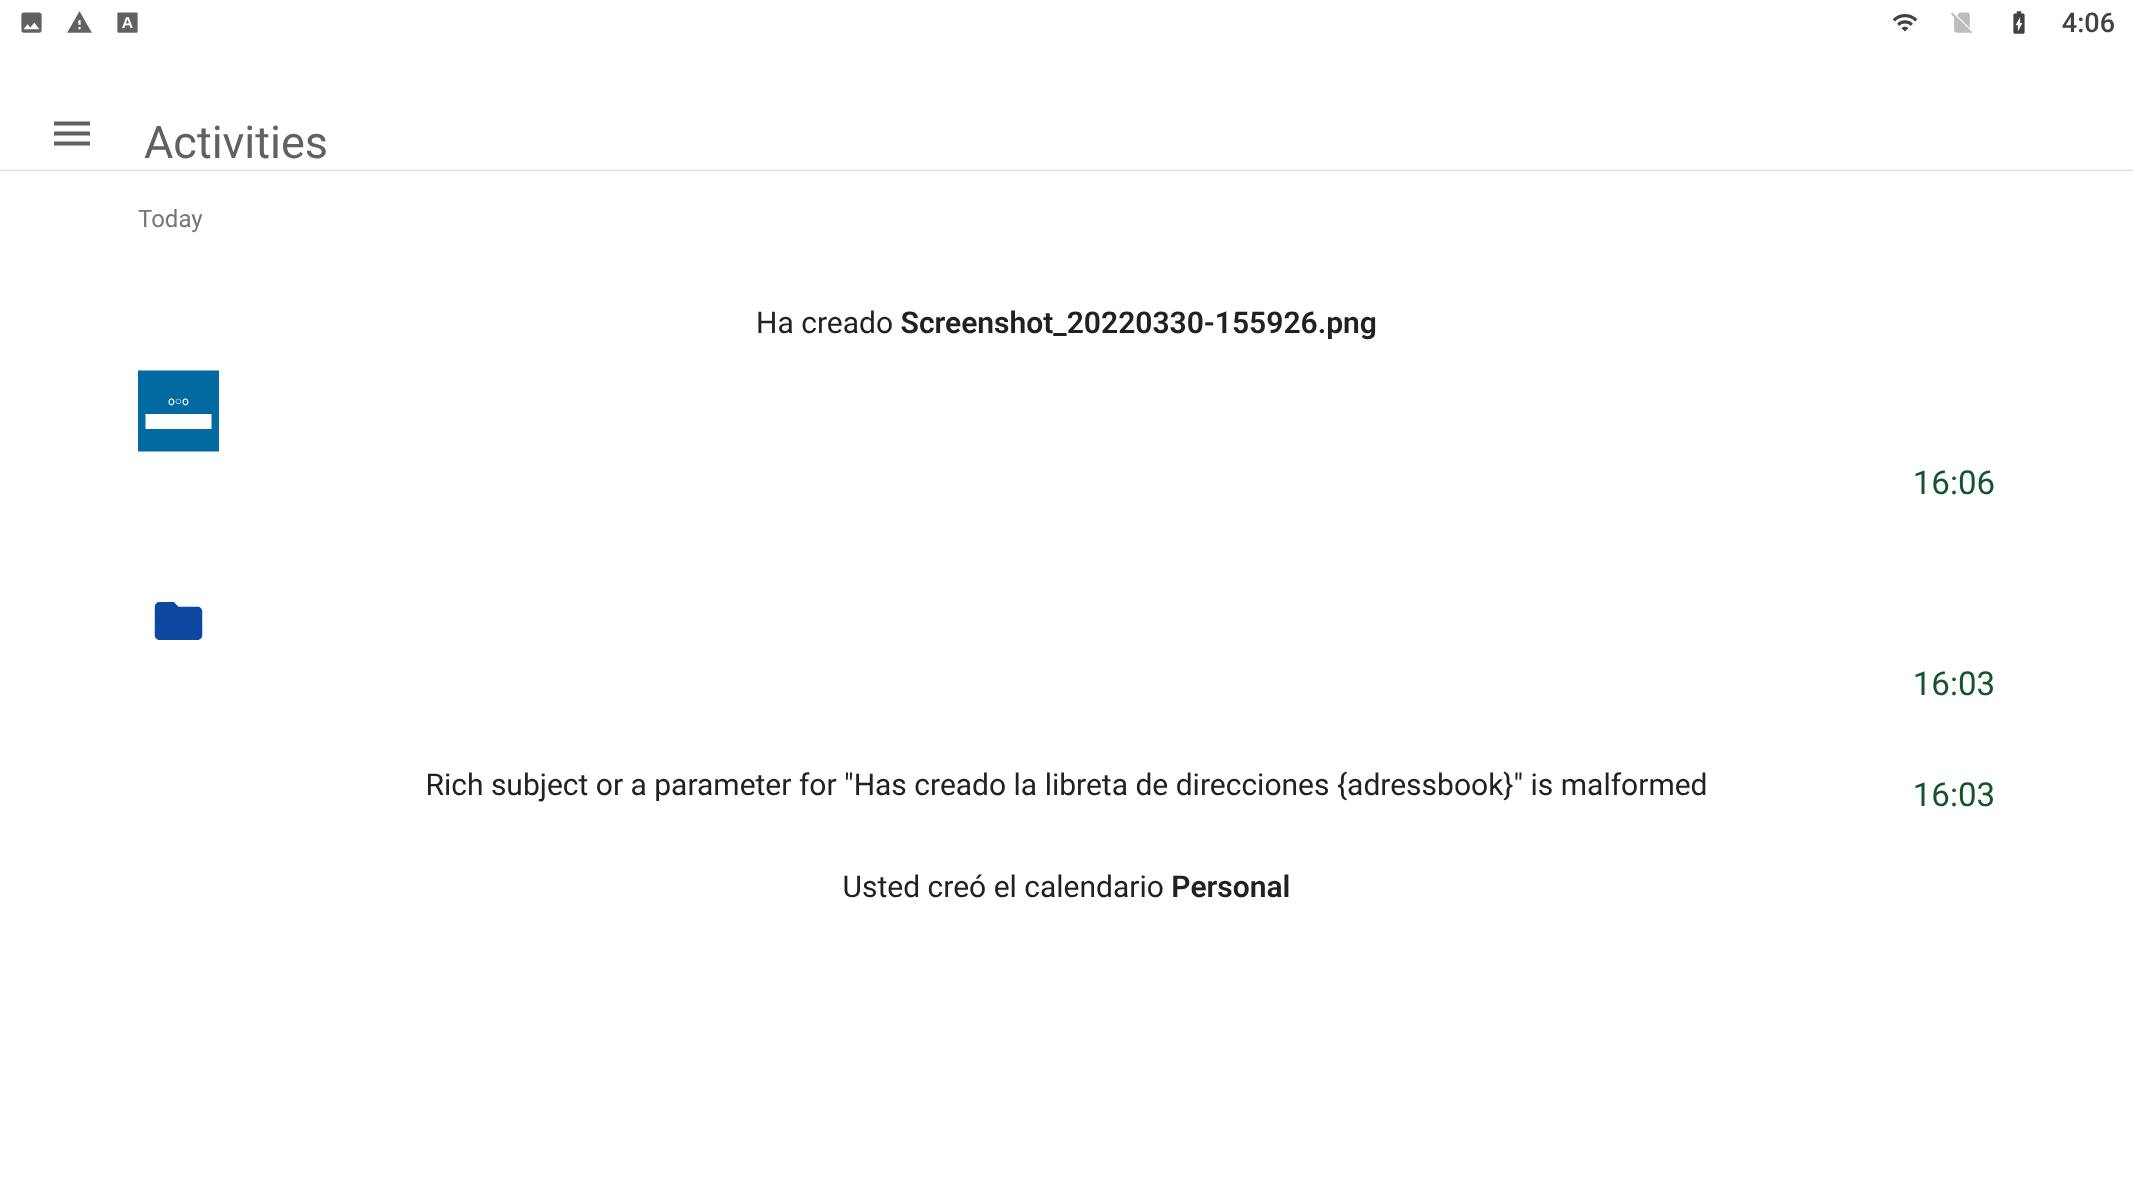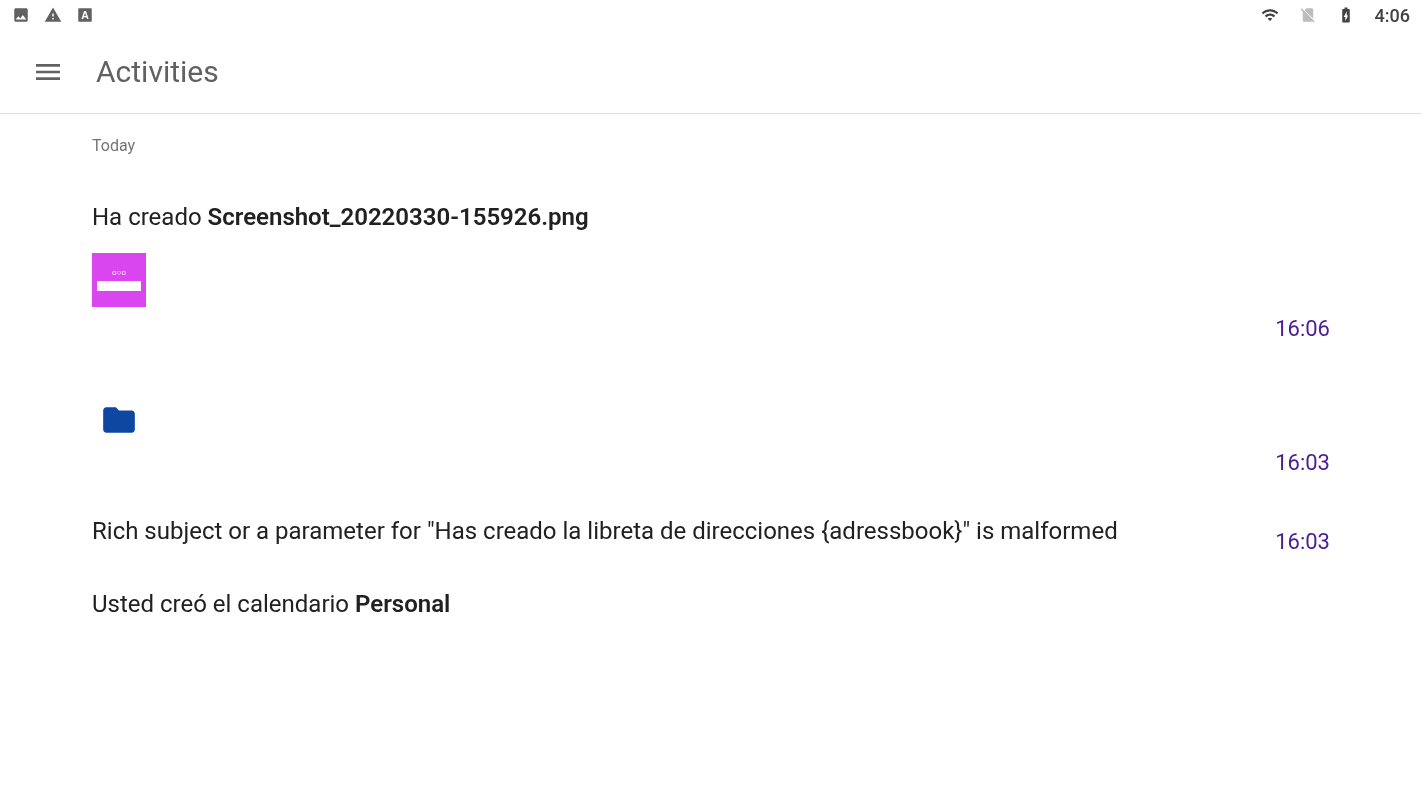--- a/index.html
+++ b/index.html
@@ -41,21 +41,21 @@
       justify-content: center;
     }
     .status-time {
       font-size: 18px;
       color: #424242;
       font-weight: 500;
     }
     .app-bar {
       height: 84px;
       display: flex;
-      align-items: center;
+      align-items: flex-end;
       padding: 0 24px;
       border-bottom: 1px solid #e0e0e0;
     }
     .menu-button {
       width: 48px;
       height: 48px;
       display: flex;
       align-items: center;
       justify-content: center;
       cursor: pointer;
@@ -74,39 +74,40 @@
     .section-header {
       font-size: 16px;
       color: #757575;
       padding: 22px 0 18px 0;
     }
     .activity-item {
       padding: 28px 0 12px 0;
       position: relative;
     }
     .activity-text {
-      font-size: 24px;
+      font-size: 20px;
       color: #212121;
       line-height: 1.4;
+      text-align: center;
     }
     .activity-text .bold {
       font-weight: 600;
     }
     .activity-thumbnail {
       margin-top: 18px;
       width: 54px;
       height: 54px;
       display: flex;
       align-items: center;
       justify-content: center;
     }
     .screenshot-thumb {
       width: 54px;
       height: 54px;
-      background: #d946ef;
+      background: #0369a1;
       position: relative;
       display: flex;
       flex-direction: column;
       justify-content: center;
       align-items: center;
     }
     .screenshot-thumb-dots {
       color: #fff;
       font-size: 8px;
       margin-bottom: 4px;
@@ -119,21 +120,21 @@
     }
     .folder-icon-svg {
       width: 46px;
       height: 38px;
     }
     .activity-time {
       position: absolute;
       right: 0;
       bottom: 12px;
       font-size: 22px;
-      color: #4c1d95;
+      color: #14532d;
     }
     .activity-item:nth-child(2) .activity-time,
     .activity-item:nth-child(4) .activity-time {
       bottom: 6px;
     }
     .with-thumb {
       padding-bottom: 40px;
     }
   </style>
 </head>

